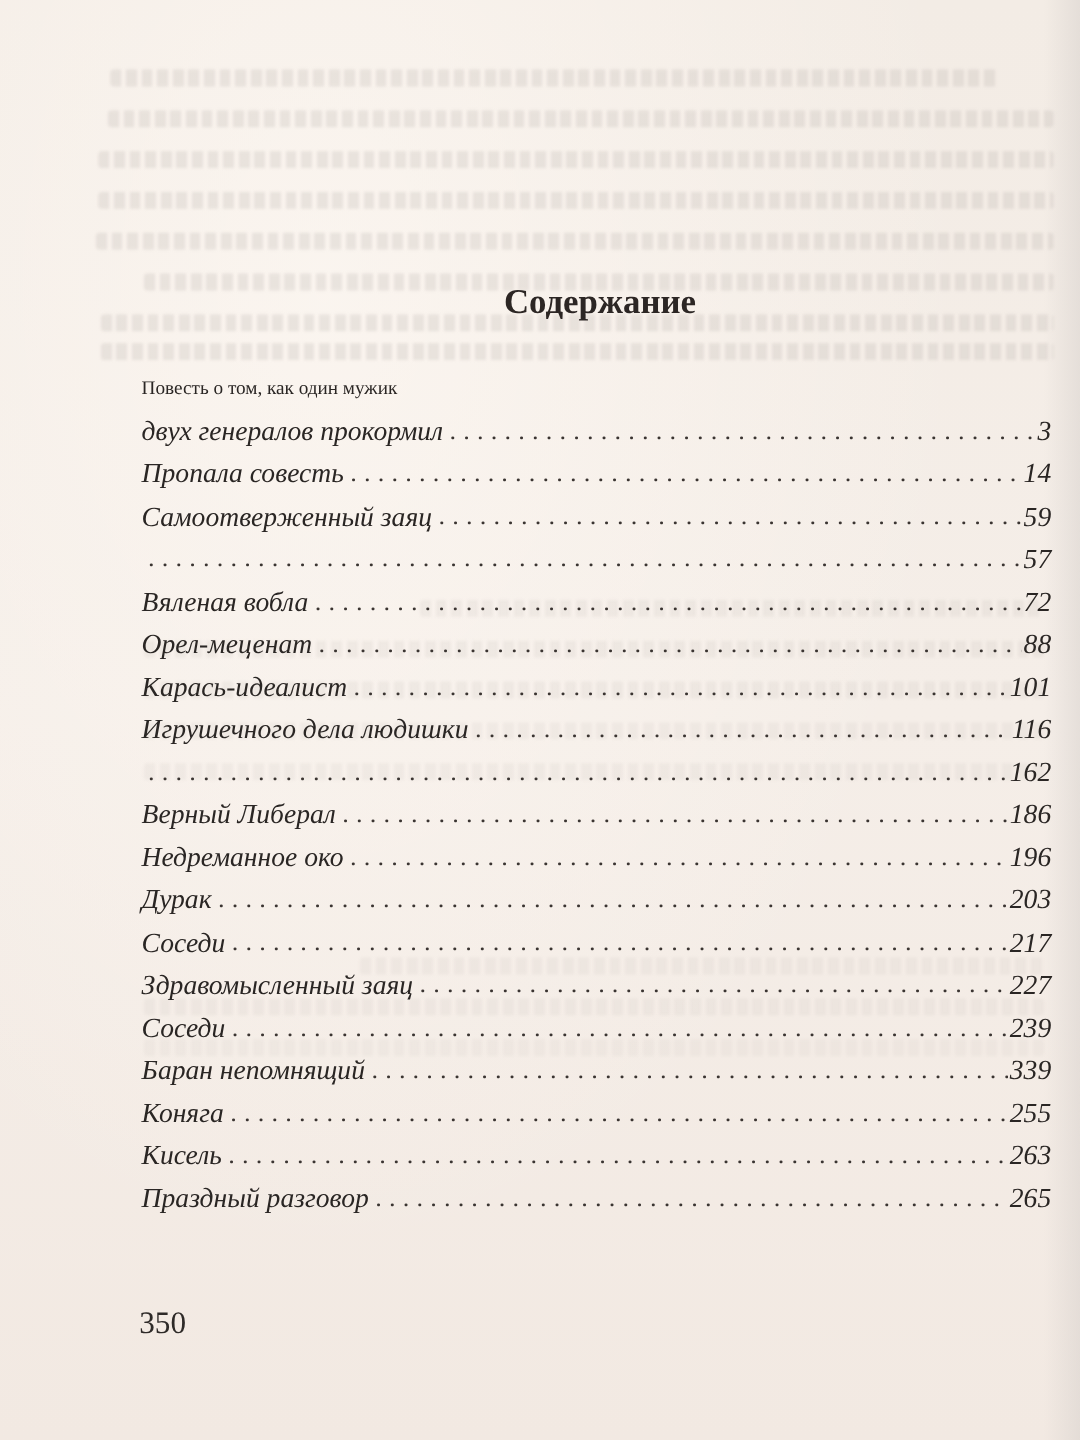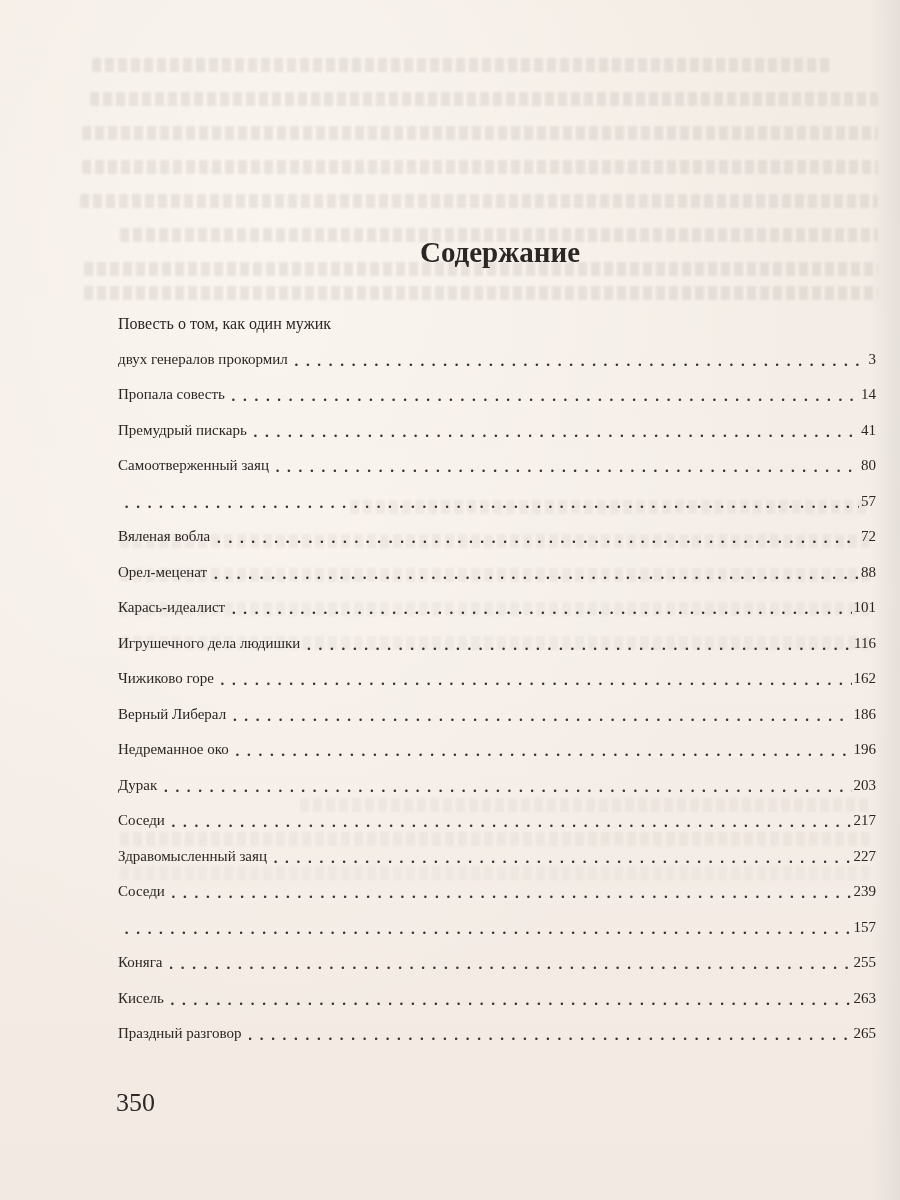--- a/index.html
+++ b/index.html
@@ -61,22 +61,23 @@
       height: 35.5px;
       line-height: 35.5px;
       font-size: 16px;
       white-space: nowrap;
     }
     .toc-entry {
       display: flex;
       align-items: center;
       height: 35.5px;
       line-height: 35.5px;
-      font-size: 15px;
+      font-size: 23px;
       white-space: nowrap;
+      font-style: italic;
     }
     .toc-entry .entry-title {
       flex: 0 0 auto;
     }
     .toc-entry .leader {
       flex: 1 1 auto;
       overflow: hidden;
       margin: 0 2px 0 6px;
       color: #3a3431;
       letter-spacing: 6.2px;
@@ -129,28 +130,23 @@
       <span class="entry-title">двух генералов прокормил</span>
       <span class="leader"></span>
       <span class="page-num">3</span>
     </div>
     <div class="toc-entry">
       <span class="entry-title">Пропала совесть</span>
       <span class="leader"></span>
       <span class="page-num">14</span>
     </div>
     <div class="toc-entry">
-      <span class="entry-title">Премудрый пискарь</span>
-      <span class="leader"></span>
-      <span class="page-num">41</span>
-    </div>
-    <div class="toc-entry">
       <span class="entry-title">Самоотверженный заяц</span>
       <span class="leader"></span>
-      <span class="page-num">80</span>
+      <span class="page-num">59</span>
     </div>
     <div class="toc-entry">
       <span class="leader"></span>
       <span class="page-num">57</span>
     </div>
     <div class="toc-entry">
       <span class="entry-title">Вяленая вобла</span>
       <span class="leader"></span>
       <span class="page-num">72</span>
     </div>
@@ -163,21 +159,20 @@
       <span class="entry-title">Карась-идеалист</span>
       <span class="leader"></span>
       <span class="page-num">101</span>
     </div>
     <div class="toc-entry">
       <span class="entry-title">Игрушечного дела людишки</span>
       <span class="leader"></span>
       <span class="page-num">116</span>
     </div>
     <div class="toc-entry">
-      <span class="entry-title">Чижиково горе</span>
       <span class="leader"></span>
       <span class="page-num">162</span>
     </div>
     <div class="toc-entry">
       <span class="entry-title">Верный Либерал</span>
       <span class="leader"></span>
       <span class="page-num">186</span>
     </div>
     <div class="toc-entry">
       <span class="entry-title">Недреманное око</span>
@@ -198,22 +193,23 @@
       <span class="entry-title">Здравомысленный заяц</span>
       <span class="leader"></span>
       <span class="page-num">227</span>
     </div>
     <div class="toc-entry">
       <span class="entry-title">Соседи</span>
       <span class="leader"></span>
       <span class="page-num">239</span>
     </div>
     <div class="toc-entry">
-      <span class="leader"></span>
-      <span class="page-num">157</span>
+      <span class="entry-title">Баран непомнящий</span>
+      <span class="leader"></span>
+      <span class="page-num">339</span>
     </div>
     <div class="toc-entry">
       <span class="entry-title">Коняга</span>
       <span class="leader"></span>
       <span class="page-num">255</span>
     </div>
     <div class="toc-entry">
       <span class="entry-title">Кисель</span>
       <span class="leader"></span>
       <span class="page-num">263</span>

